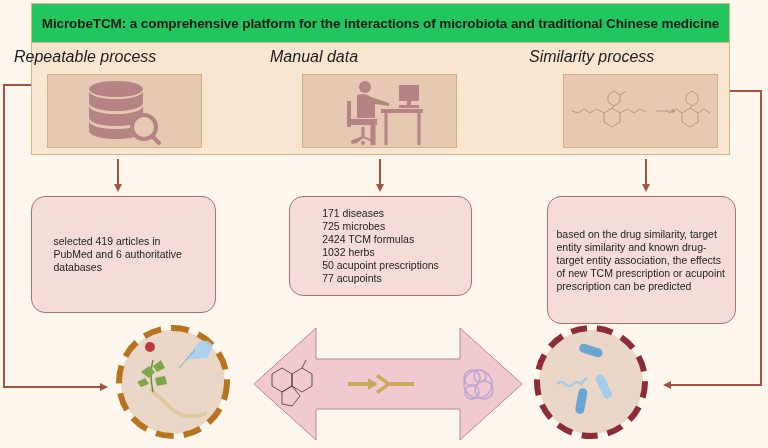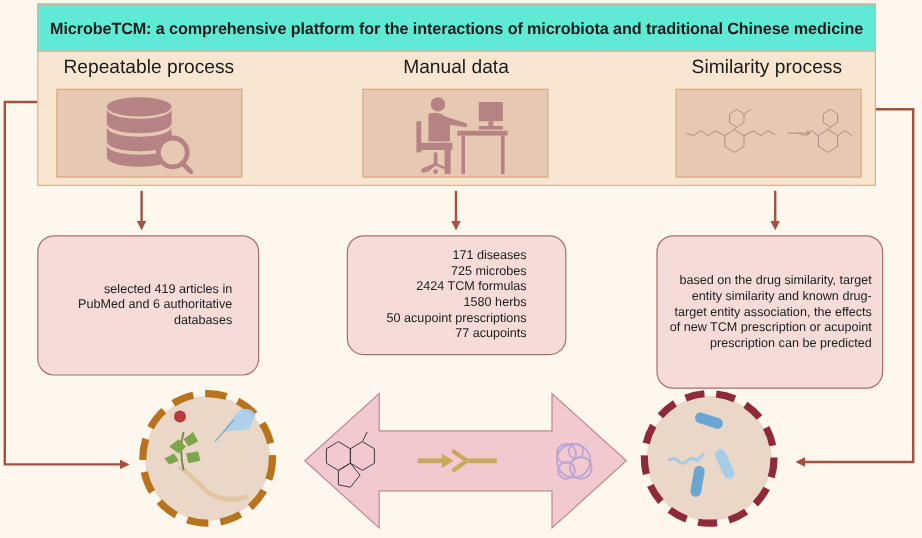--- a/index.html
+++ b/index.html
@@ -1,23 +1,23 @@
 <!DOCTYPE html>
 <html><head>
 <meta charset="utf-8">
 <style>
   html,body{margin:0;padding:0;}
   body{width:768px;height:448px;background:#fdf7ee;position:relative;overflow:hidden;font-family:"Liberation Sans",sans-serif;color:#1c1c1c;}
   .abs{position:absolute;}
   #main-panel{left:31px;top:3px;width:699px;height:152px;background:#f8e6d0;border:1px solid #d8b488;box-sizing:border-box;}
-  #title-band{left:31px;top:3px;width:699px;height:40px;background:#5eead4;border:1px solid #d8b488;box-sizing:border-box;display:flex;align-items:center;justify-content:center;}
+  #title-band{left:31px;top:3px;width:699px;height:40px;background:#22c55e;border:1px solid #d8b488;box-sizing:border-box;display:flex;align-items:center;justify-content:center;}
   #title-band span{font-weight:bold;font-size:13.5px;letter-spacing:-0.1px;}
-  .sec-label{font-size:16px;text-align:center;width:220px;}
+  .sec-label{font-size:16px;width:220px;font-style:italic;}
   .imgbox{background:#e7c9b3;border:1px solid #d6ae82;box-sizing:border-box;}
-  .box{background:#f5dcd8;border:1.2px solid #a9706c;border-radius:14px;box-sizing:border-box;display:flex;align-items:center;justify-content:center;text-align:right;font-size:10.5px;line-height:13px;color:#222;}
+  .box{background:#f5dcd8;border:1.2px solid #a9706c;border-radius:14px;box-sizing:border-box;display:flex;align-items:center;justify-content:center;text-align:left;font-size:10.5px;line-height:13px;color:#222;}
   .stat-line{display:block;}
   svg{overflow:visible;}
 </style>
 </head>
 <body>
 
 <svg class="abs" style="left:0;top:0;" width="768" height="448">
   <defs>
     <marker id="ah" markerWidth="8" markerHeight="8" refX="6" refY="4" orient="auto" markerUnits="userSpaceOnUse">
       <path d="M0,0 L8,4 L0,8 Z" fill="#a5513f"></path>
@@ -97,21 +97,21 @@
 </div>
 
 <div class="abs box" style="left:31px;top:196px;width:185px;height:117px;">
   <span style="width:140px;">selected 419 articles in PubMed and 6 authoritative databases</span>
 </div>
 <div class="abs box" style="left:289px;top:196px;width:183px;height:100px;">
   <div id="stats-list">
       <span class="stat-line">171 diseases</span>
       <span class="stat-line">725 microbes</span>
       <span class="stat-line">2424 TCM formulas</span>
-      <span class="stat-line">1580 herbs</span>
+      <span class="stat-line">1032 herbs</span>
       <span class="stat-line">50 acupoint prescriptions</span>
       <span class="stat-line">77 acupoints</span>
     </div>
 </div>
 <div class="abs box" style="left:547px;top:196px;width:189px;height:128px;">
   <span style="width:170px;">based on the drug similarity, target entity similarity and known drug-target entity association, the effects of new TCM prescription or acupoint prescription can be predicted</span>
 </div>
 
 <svg class="abs" style="left:113px;top:322px;" width="120" height="120">
   <circle cx="60" cy="60" r="52" fill="#ead7c7"></circle>

